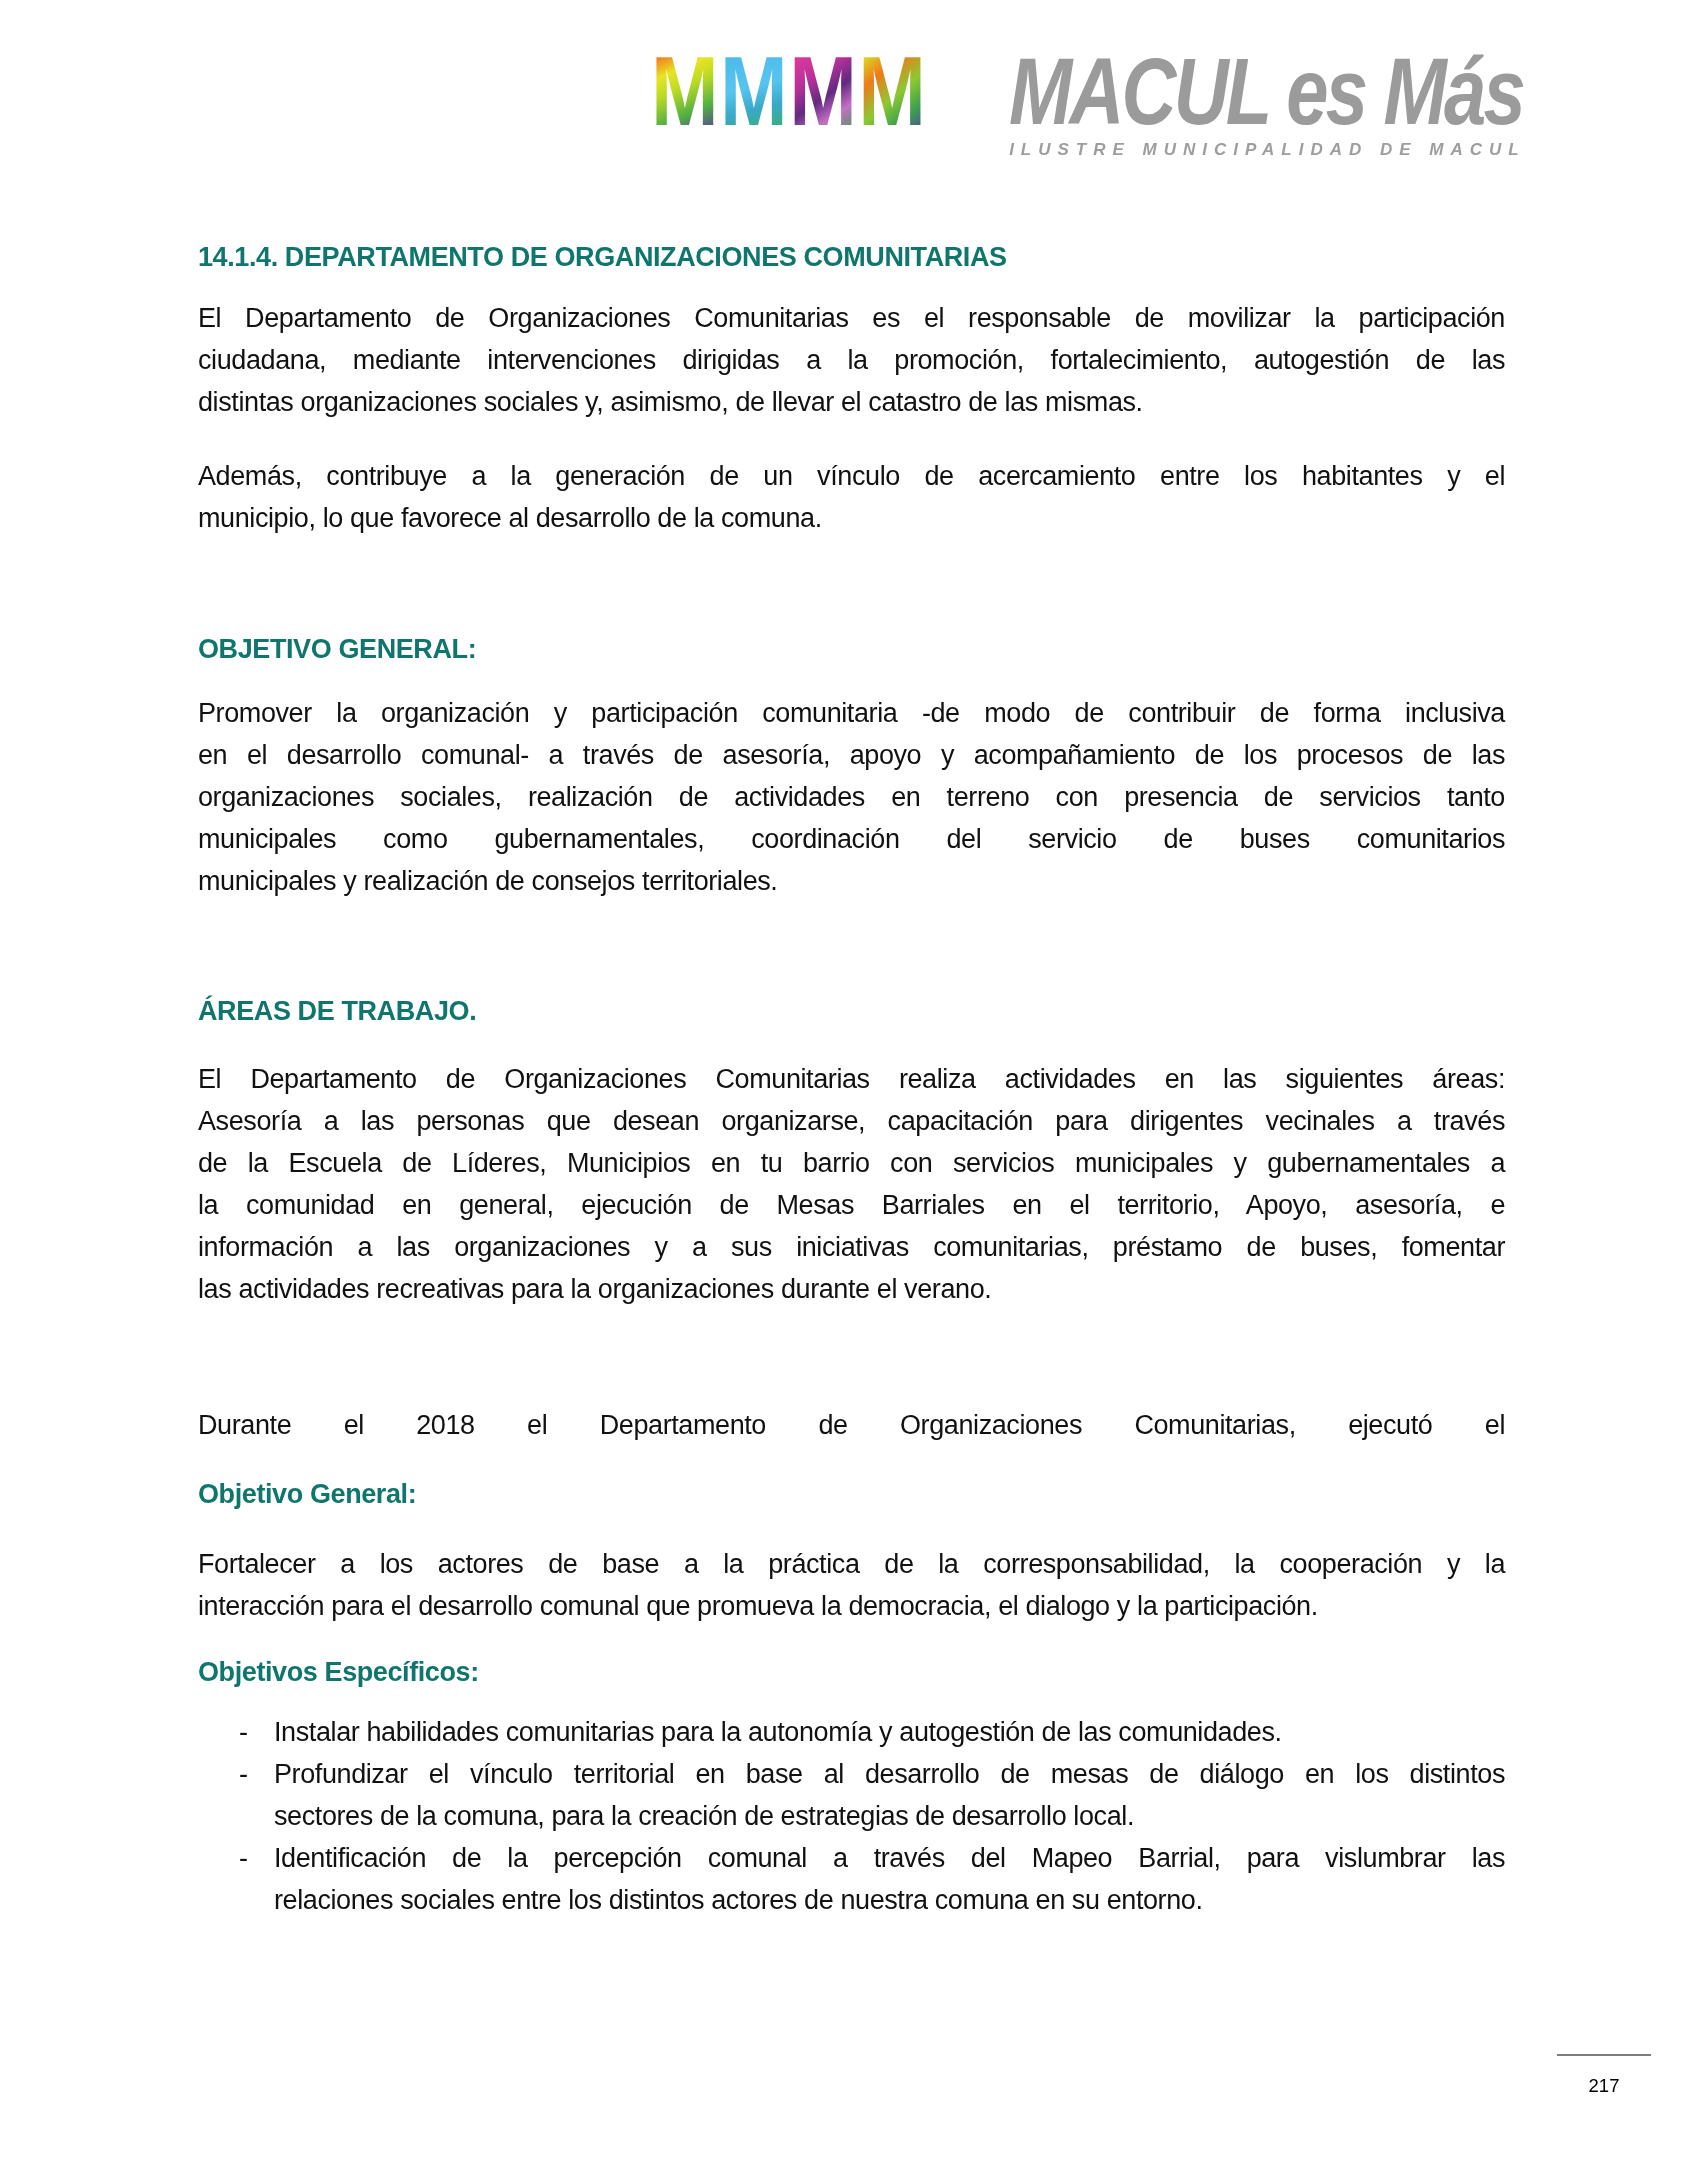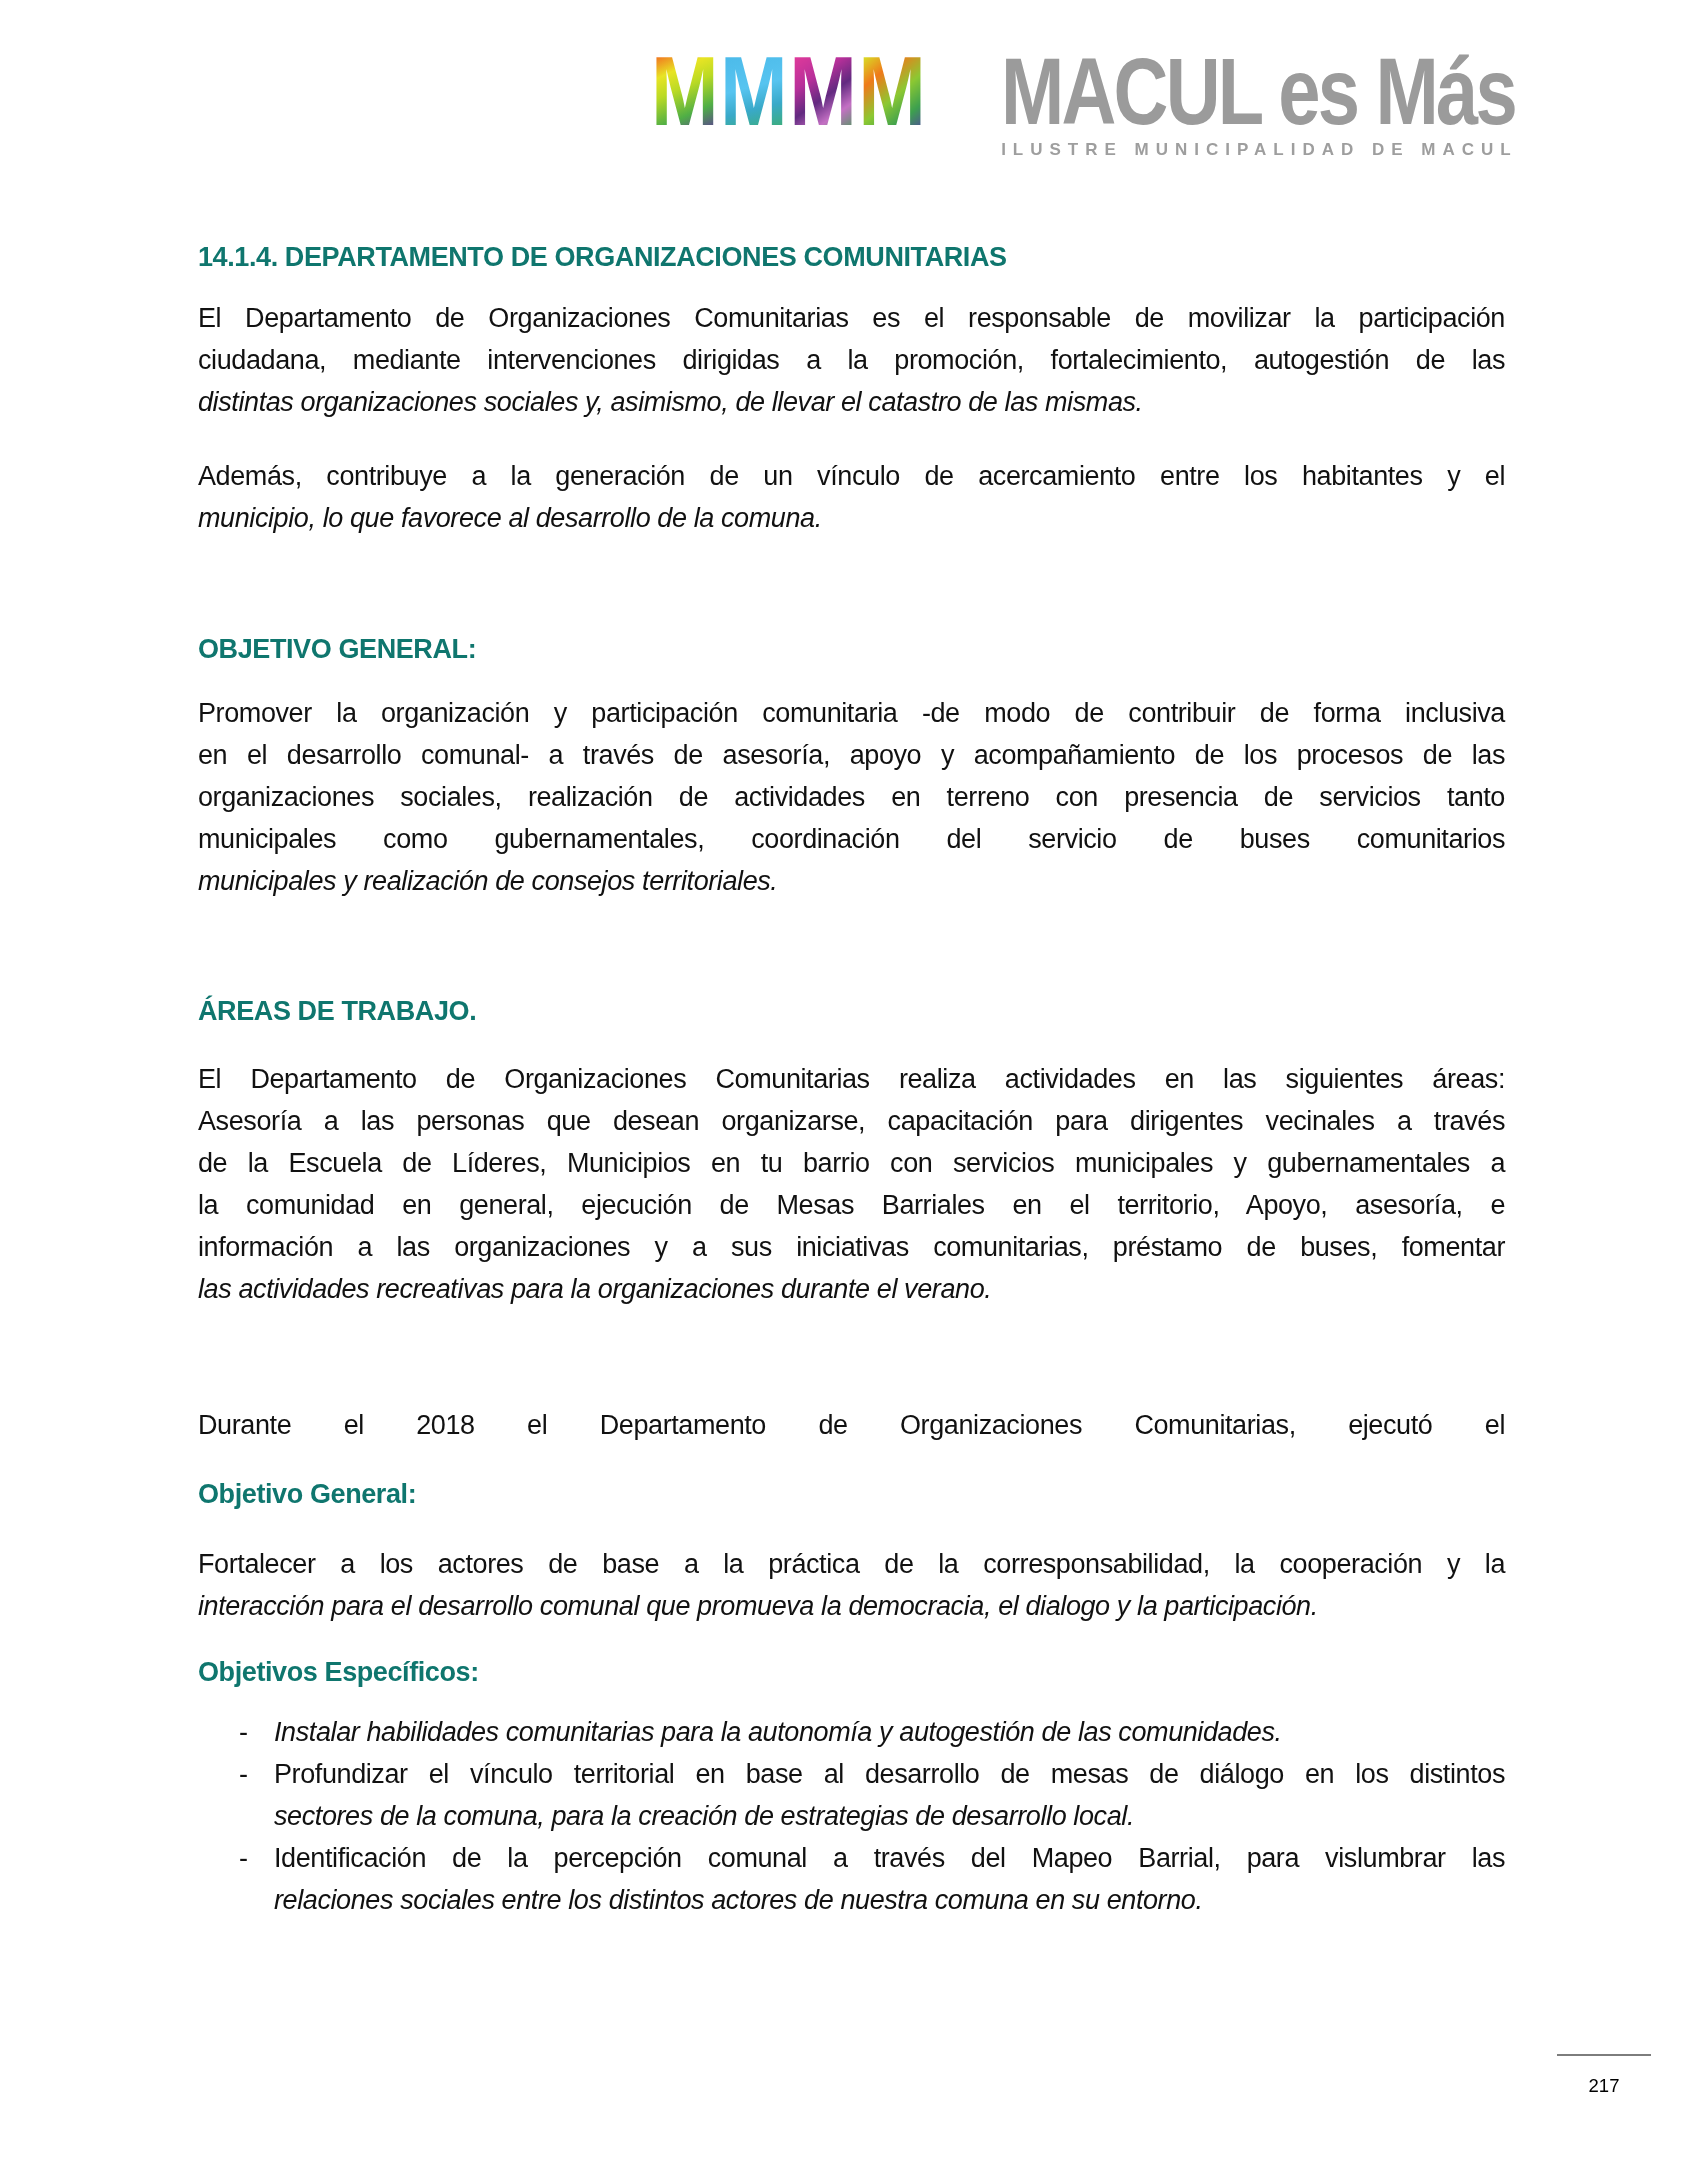--- a/index.html
+++ b/index.html
@@ -14,32 +14,32 @@
 
   
   .logo { position:absolute; left:651px; top:49px; display:flex; align-items:flex-start; }
   .logo-ms { display:flex; transform:scaleX(0.82); transform-origin:left top;
              font-weight:bold; font-size:99px; line-height:84px; letter-spacing:1.8px; }
   .logo-ms span { -webkit-background-clip:text; background-clip:text; color:transparent; }
   .m1 { background-image:linear-gradient(160deg,#f4581f 4%,#e8e424 28%,#bada24 46%,#4fae46 72%,#5c3a96 96%); }
   .m2 { background-image:linear-gradient(168deg,#49b8e8 0%,#57c4f0 45%,#39a9c9 68%,#3dae62 100%); }
   .m3 { background-image:linear-gradient(150deg,#e03a9a 8%,#b8309a 34%,#622a80 55%,#c470c4 74%,#3f9e50 98%); }
   .m4 { background-image:linear-gradient(145deg,#d8e026 8%,#ef7a1a 30%,#8cc832 55%,#3da04e 76%,#5046a0 96%); }
-  .logo-right { margin-left:13px; }
+  .logo-right { margin-left:21px;font-style:italic; }
   .logo-title { font-weight:bold; font-size:95px; line-height:84px; color:#9b9b9b;
                 letter-spacing:-3.5px; transform:scaleX(0.80); transform-origin:left top; white-space:nowrap; }
   .logo-subtitle { margin-top:7px; font-weight:bold; font-size:17px; letter-spacing:7px;
                    color:#9e9e9e; white-space:nowrap; }
 
   
   .content { position:absolute; left:198px; top:236px; width:1307px; font-size:27px;
              letter-spacing:-0.4px; line-height:42px; }
   .h { font-weight:bold; color:#0f766e; }
   .jl { text-align:justify; text-align-last:justify; }   
-  .ll { text-align:left;font-style:italic; }                               
+  .ll { text-align:left; }                               
   .b  { font-weight:bold; }
 
   .mt-p1 { margin-top:19.4px; }
   .mt-p2 { margin-top:32px; }
   .mt-h2 { margin-top:89px; }
   .mt-p3 { margin-top:22px; }
   .mt-h3 { margin-top:88px; }
   .mt-p4 { margin-top:25.6px; }
   .mt-p5 { margin-top:94px; }
   .mt-h4 { margin-top:27px; }

